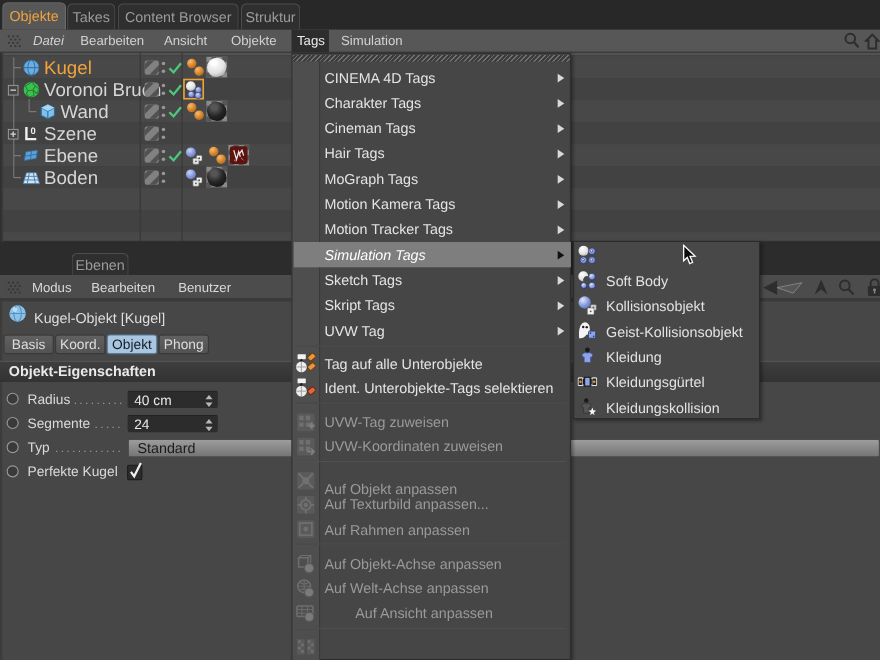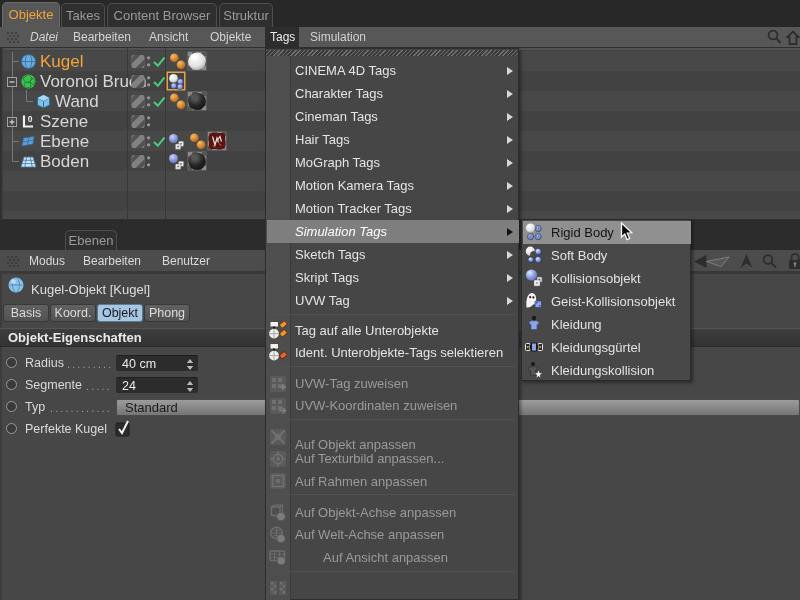--- a/index.html
+++ b/index.html
@@ -517,23 +517,20 @@
   <circle cx="12.2" cy="12.8" r="4.1" fill="#7b7b7b" stroke="#5a5a5a"></circle>
  </svg>
  <svg class="micon" style="top:530px" width="18" height="18" viewBox="0 0 18 18">
   <rect x="1" y="2" width="7" height="14" fill="#5a5a5a"></rect>
         <rect x="10" y="2" width="7" height="14" fill="#5a5a5a"></rect>
   <path d="M2 3 h2.5 v2.5 h-2.5 Z M4.8 6 h2.5 v2.5 h-2.5 Z M2 9 h2.5 v2.5 h-2.5 Z M4.8 12 h2.5 v2.5 h-2.5 Z M10.8 3 h2.5 v2.5 h-2.5 Z M13.6 6 h2.5 v2.5 h-2.5 Z M10.8 9 h2.5 v2.5 h-2.5 Z M13.6 12 h2.5 v2.5 h-2.5 Z" fill="#6f6f6f"></path>
  </svg>
 </div>
 
 <div class="smenu">
- <div class="smi smisel" style="top:1px;">
-        <div class="t">Rigid Body</div>
-      </div>
  <div class="smi" style="top:24px;">
         <div class="t">Soft Body</div>
       </div>
  <div class="smi" style="top:47px;">
         <div class="t">Kollisionsobjekt</div>
       </div>
  <div class="smi" style="top:70px;">
         <div class="t">Geist-Kollisionsobjekt</div>
       </div>
  <div class="smi" style="top:93px;">

